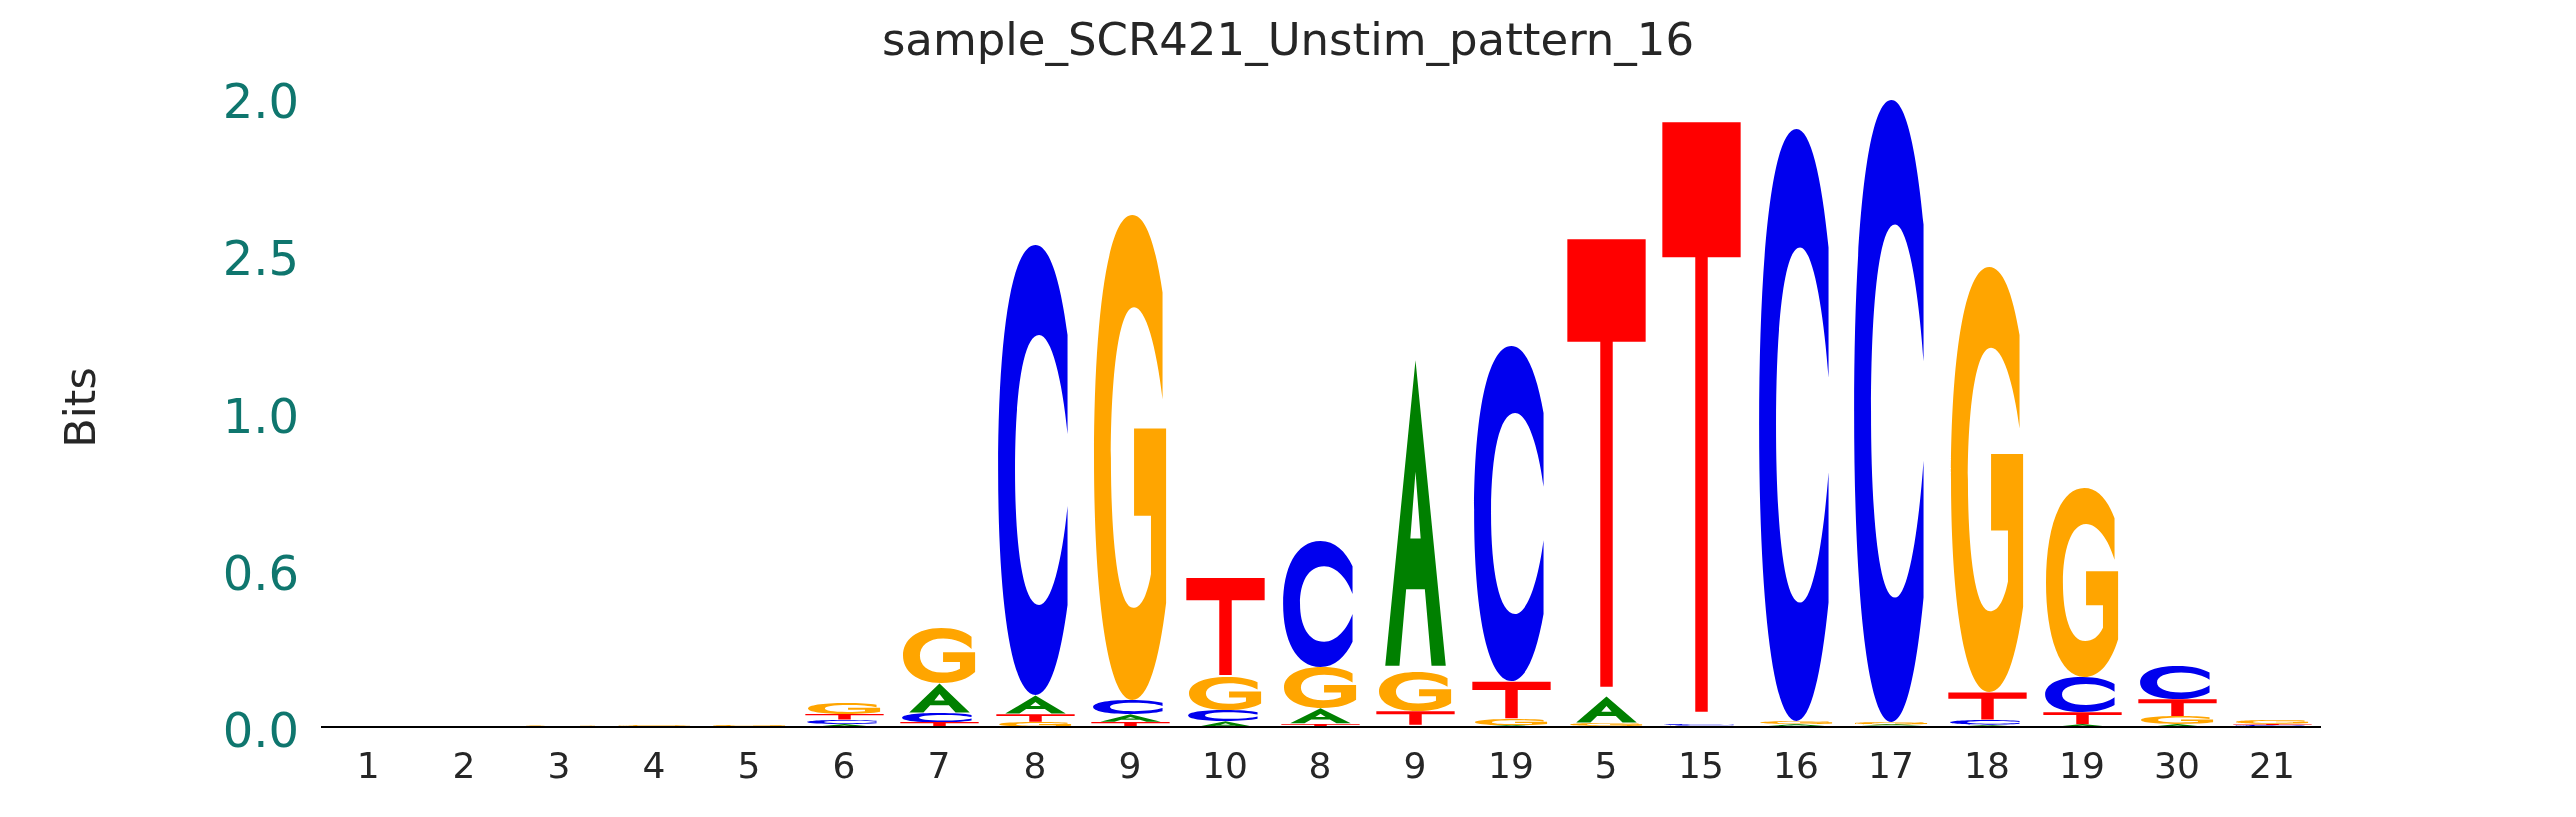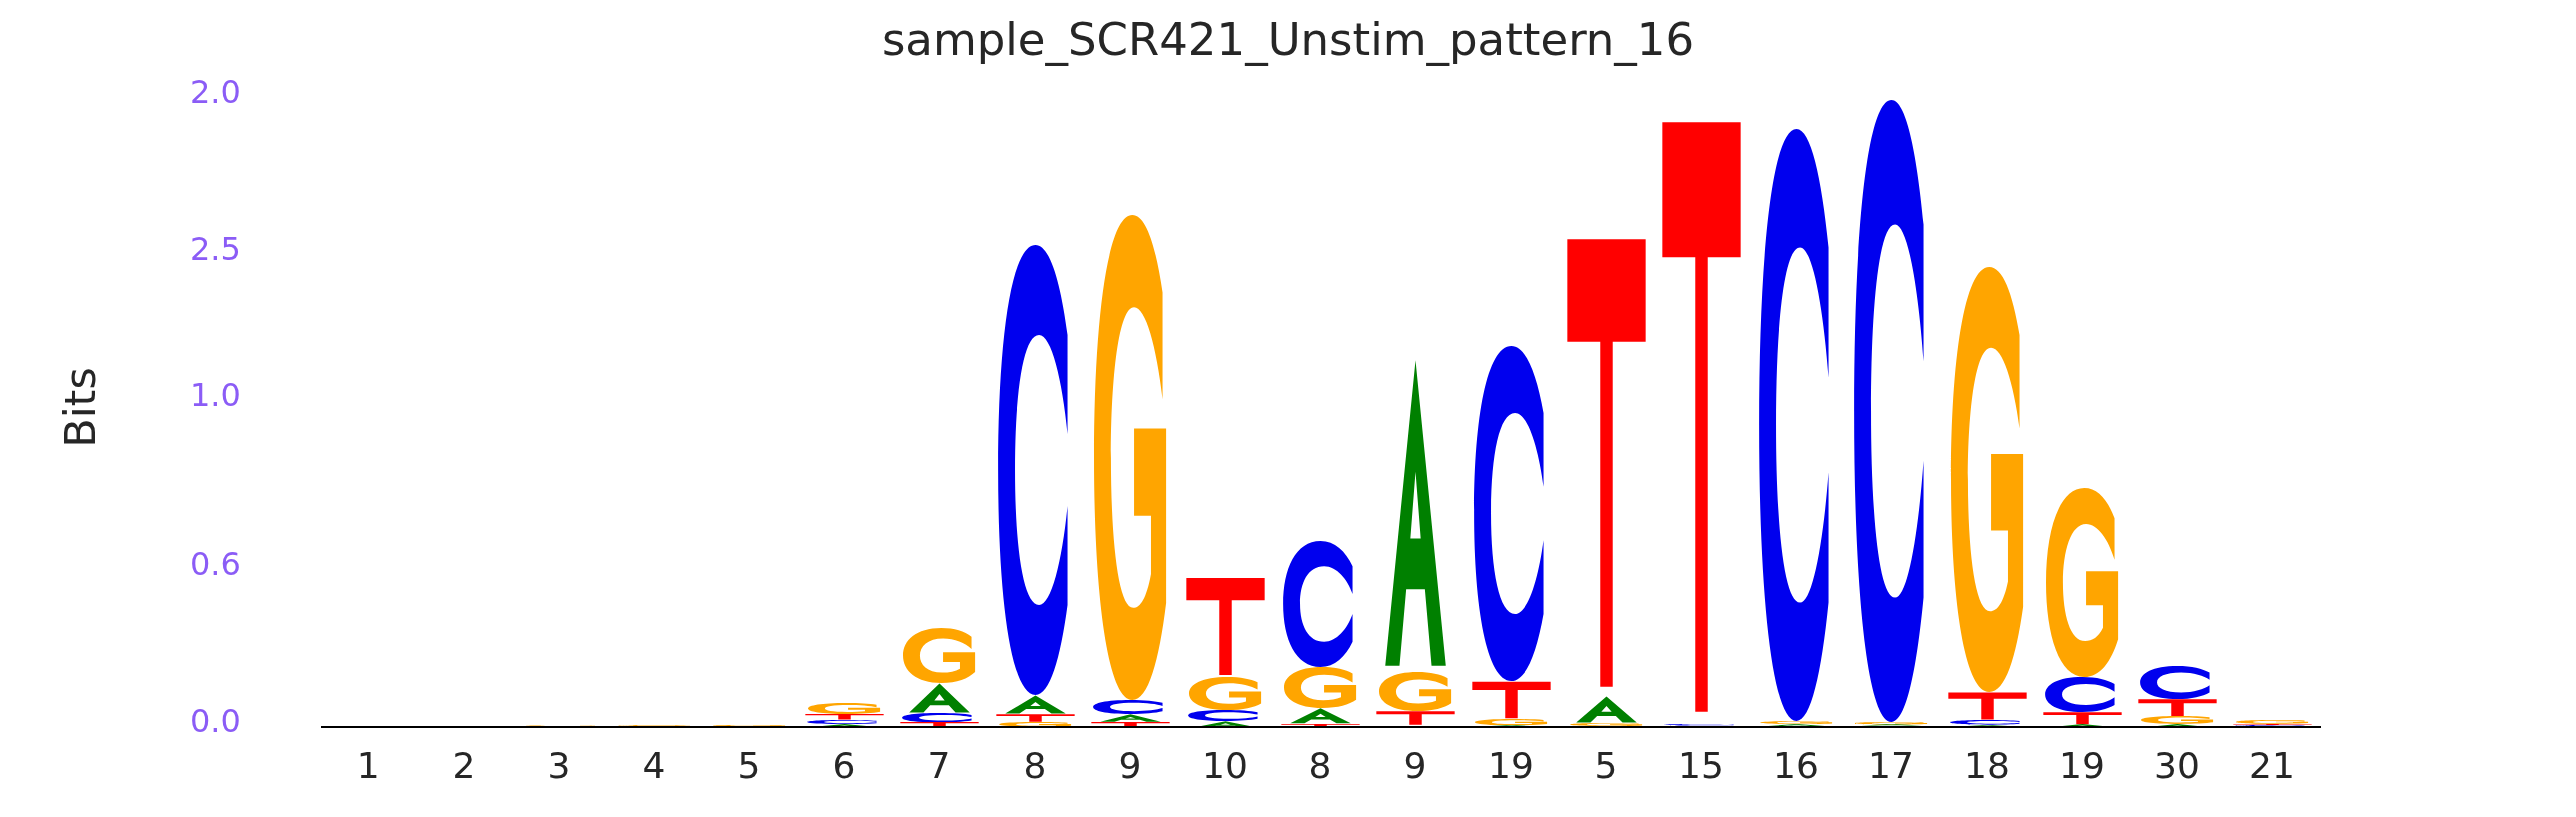--- a/index.html
+++ b/index.html
@@ -64,23 +64,23 @@
     width: 2000px;
     height: 1.8px;
     background: #000000;
   }
 
   
   .ytick {
     position: absolute;
     right: 0;
     width: 109px;
-    text-align: left;
-    font-size: 32px;
-    color: #8b5cf6;
+    text-align: right;
+    font-size: 48px;
+    color: #0f766e;
     white-space: nowrap;
   }
   #yticks {
     position: absolute;
     left: 145px;
     top: 0;
     width: 154px;
     height: 818px;
   }
 
@@ -123,21 +123,21 @@
 
 <div id="figure">
 
   <div id="chart-title">sample_SCR421_Unstim_pattern_16</div>
 
   <div id="ylabel">Bits</div>
 
   <div id="yticks">
       <div class="ytick" style="top: 702px;">0.0</div>
       <div class="ytick" style="top: 545px;">0.6</div>
-      <div class="ytick" style="top: 376px;">1.0</div>
+      <div class="ytick" style="top: 388px;">1.0</div>
       <div class="ytick" style="top: 230px;">2.5</div>
       <div class="ytick" style="top: 73px;">2.0</div>
     </div>
 
   <div id="plot" style="height: 672px;">
       <div class="stack" style="left: 3.3px; width: 89px; height: 1.3px; bottom: 0px;">
         <div class="glyph" style="top: 0px; height: 0.6px;">
           <svg viewBox="0 0 100 100" preserveAspectRatio="none" fill="#FFA500">
             <path d="M52 0 C 24 0 9 22 9 50 C 9 78 24 100 52 100 C 70 100 82 92 90 80 L 90 44 L 54 44 L 54 62 L 73 62 L 73 74 C 68 79 61 81 53 81 C 36 81 28 67 28 50 C 28 33 37 19 54 19 C 67 19 79 27 86 38 L 86 16 C 78 6 67 0 52 0 Z"></path>
           </svg>

